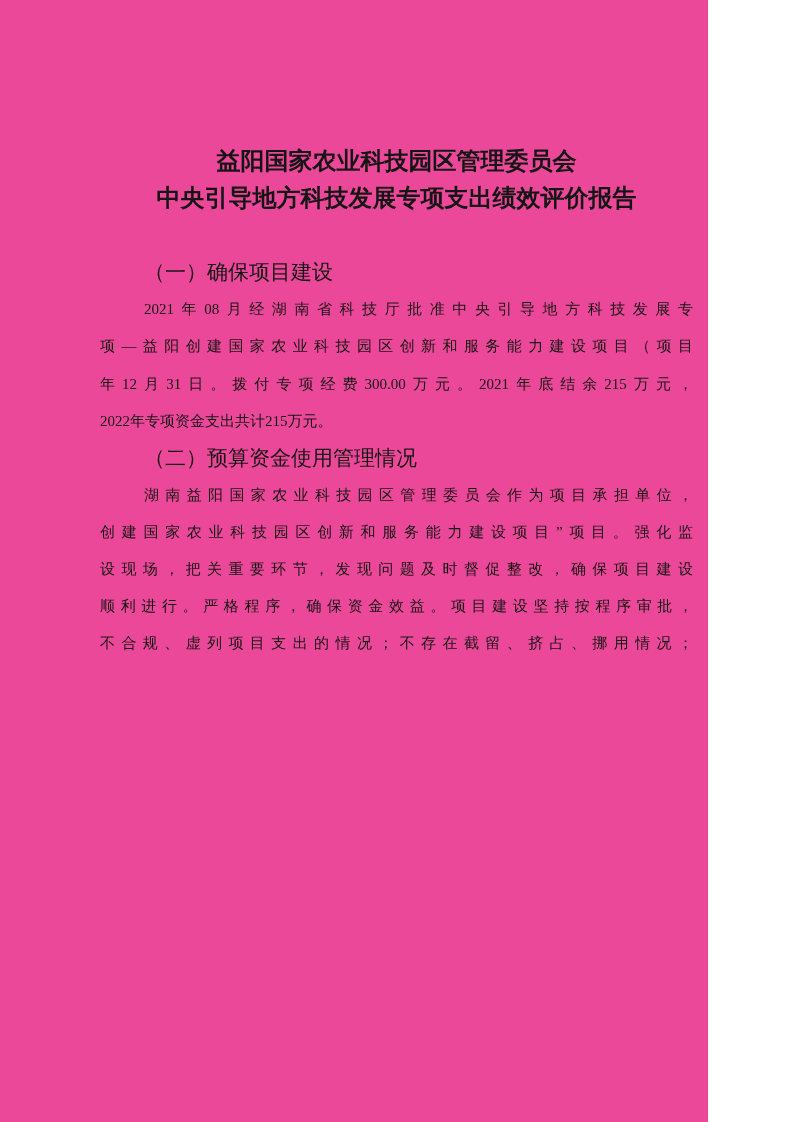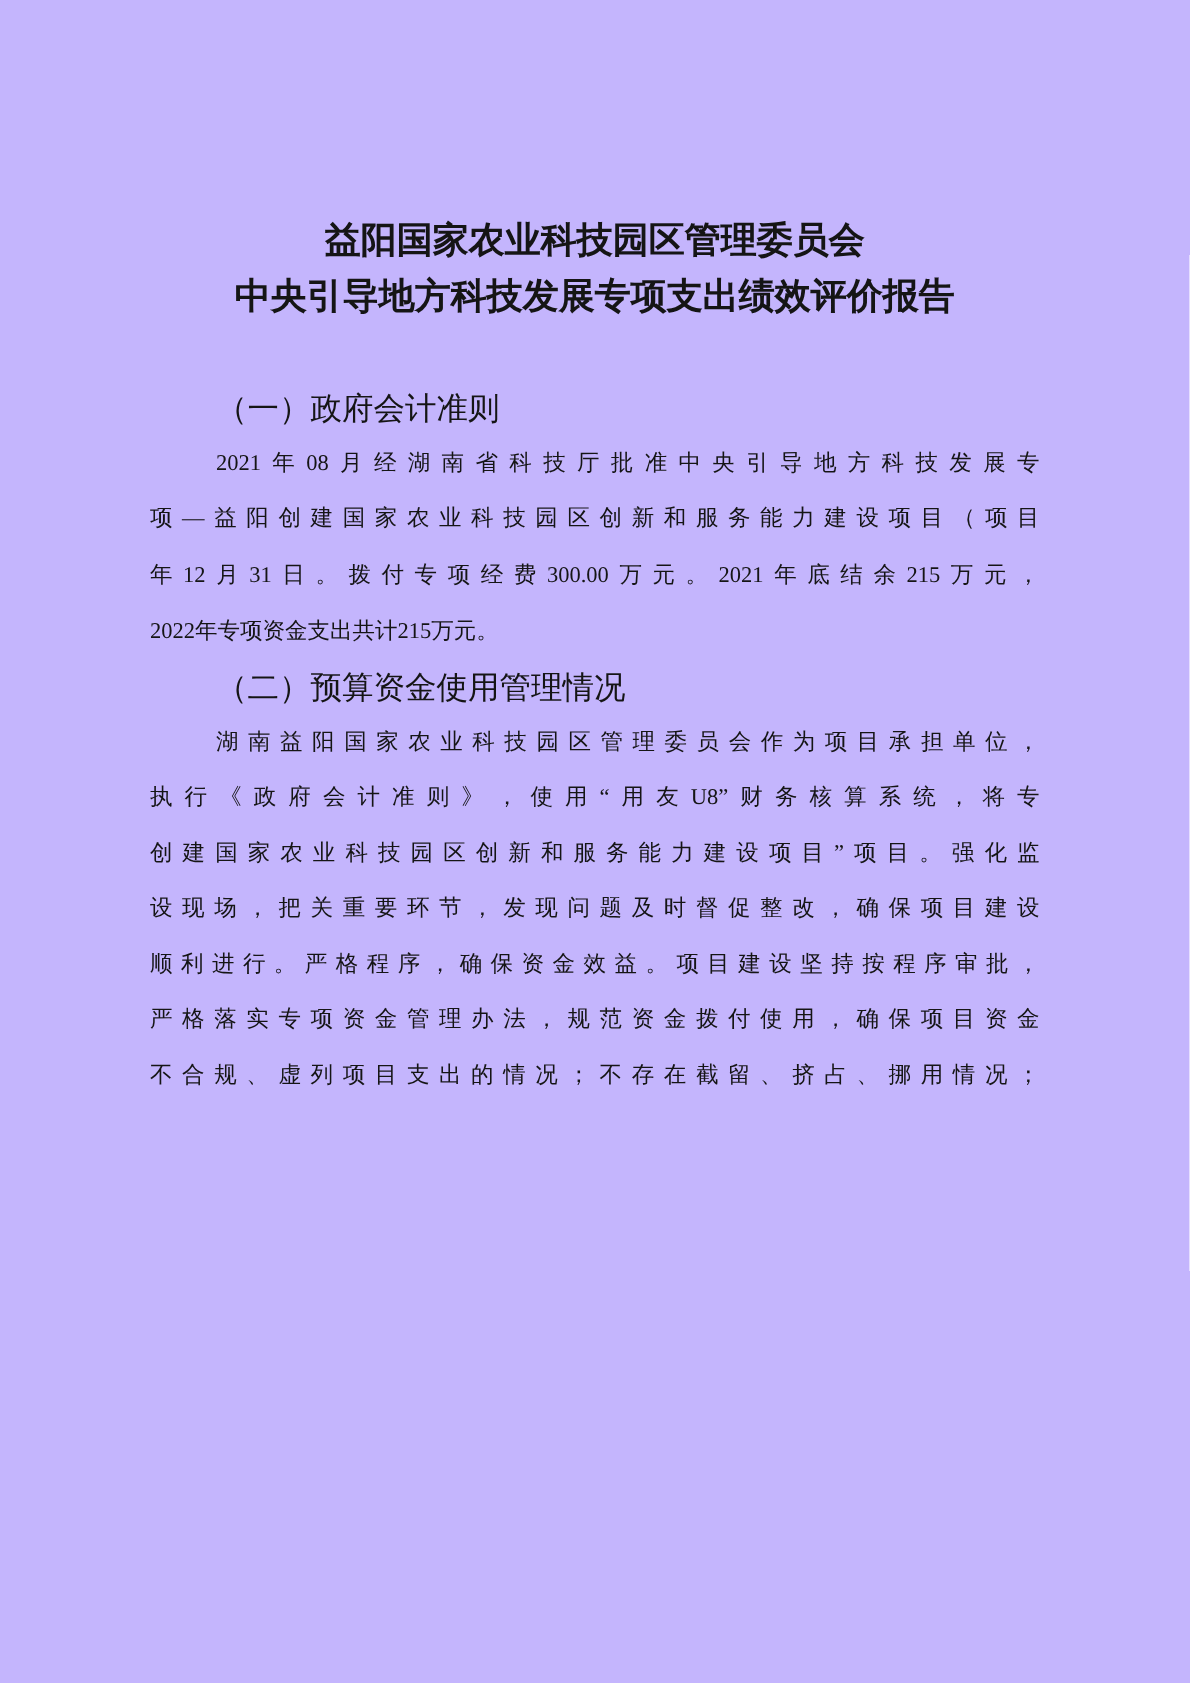--- a/index.html
+++ b/index.html
@@ -2,23 +2,23 @@
 <html><head>
 <meta charset="utf-8">
 <style>
   html, body {
     margin: 0;
     padding: 0;
     background: #ffffff;
   }
   .page {
     position: relative;
-    width: 793px;
+    width: 708px;
     height: 1122px;
-    background: #c4b5fd;
+    background: #ec4899;
     overflow: hidden;
     color: #151515;
   }
   .content {
     position: absolute;
     left: 100px;
     top: 143px;
     width: 593px;
   }
   .line {
@@ -71,31 +71,29 @@
 
 <div class="page">
   <div class="content">
 
     <div class="line title-line">益阳国家农业科技园区管理委员会</div>
     <div class="line title-line">中央引导地方科技发展专项支出绩效评价报告</div>
 
     <div class="blank-line"></div>
 
 
-    <div class="line sub-line">（一）政府会计准则</div>
+    <div class="line sub-line">（一）确保项目建设</div>
 
     <div class="line j indent">2021年08月经湖南省科技厅批准中央引导地方科技发展专</div>
     <div class="line j">项—益阳创建国家农业科技园区创新和服务能力建设项目（项目</div>
     <div class="line j">年12月31日。拨付专项经费300.00万元。2021年底结余215万元，</div>
     <div class="line">2022年专项资金支出共计215万元。</div>
 
     <div class="line sub-line">（二）预算资金使用管理情况</div>
 
     <div class="line j indent">湖南益阳国家农业科技园区管理委员会作为项目承担单位，</div>
-    <div class="line j">执行《政府会计准则》，使用“用友U8”财务核算系统，将专</div>
     <div class="line j">创建国家农业科技园区创新和服务能力建设项目”项目。强化监</div>
     <div class="line j">设现场，把关重要环节，发现问题及时督促整改，确保项目建设</div>
     <div class="line j">顺利进行。严格程序，确保资金效益。项目建设坚持按程序审批，</div>
-    <div class="line j">严格落实专项资金管理办法，规范资金拨付使用，确保项目资金</div>
     <div class="line j">不合规、虚列项目支出的情况；不存在截留、挤占、挪用情况；</div>
 
   </div>
 </div>
 
 </body></html>

